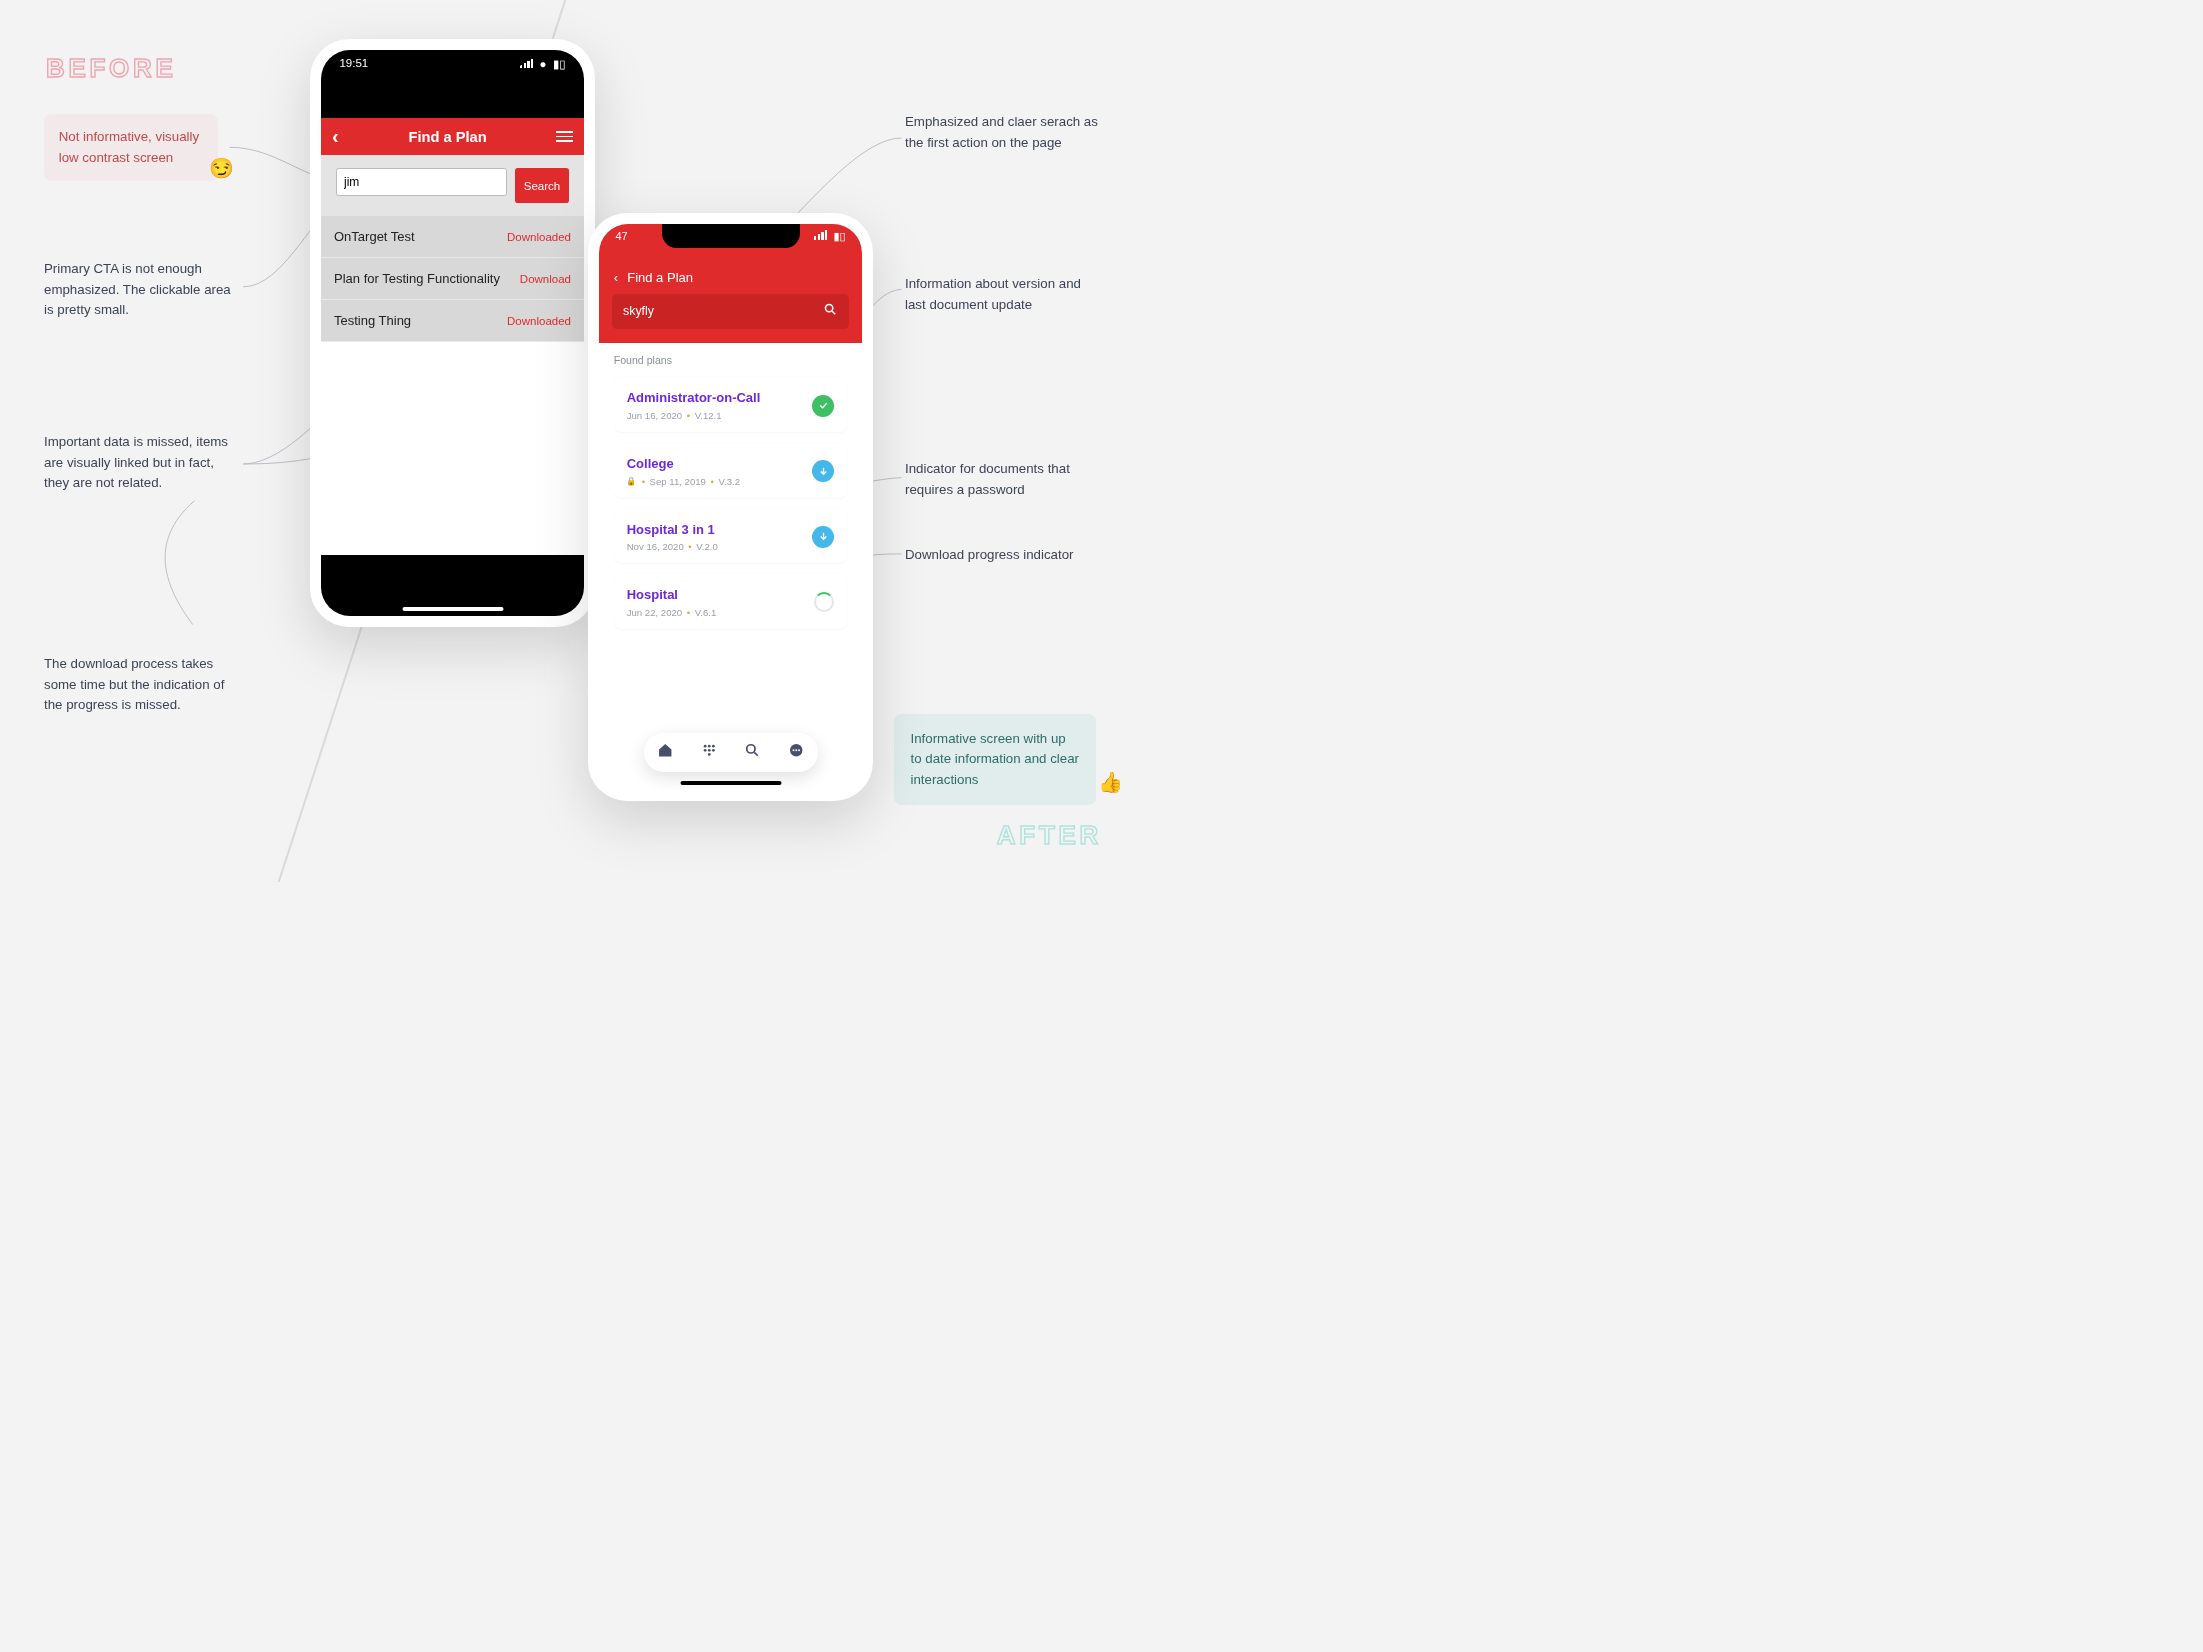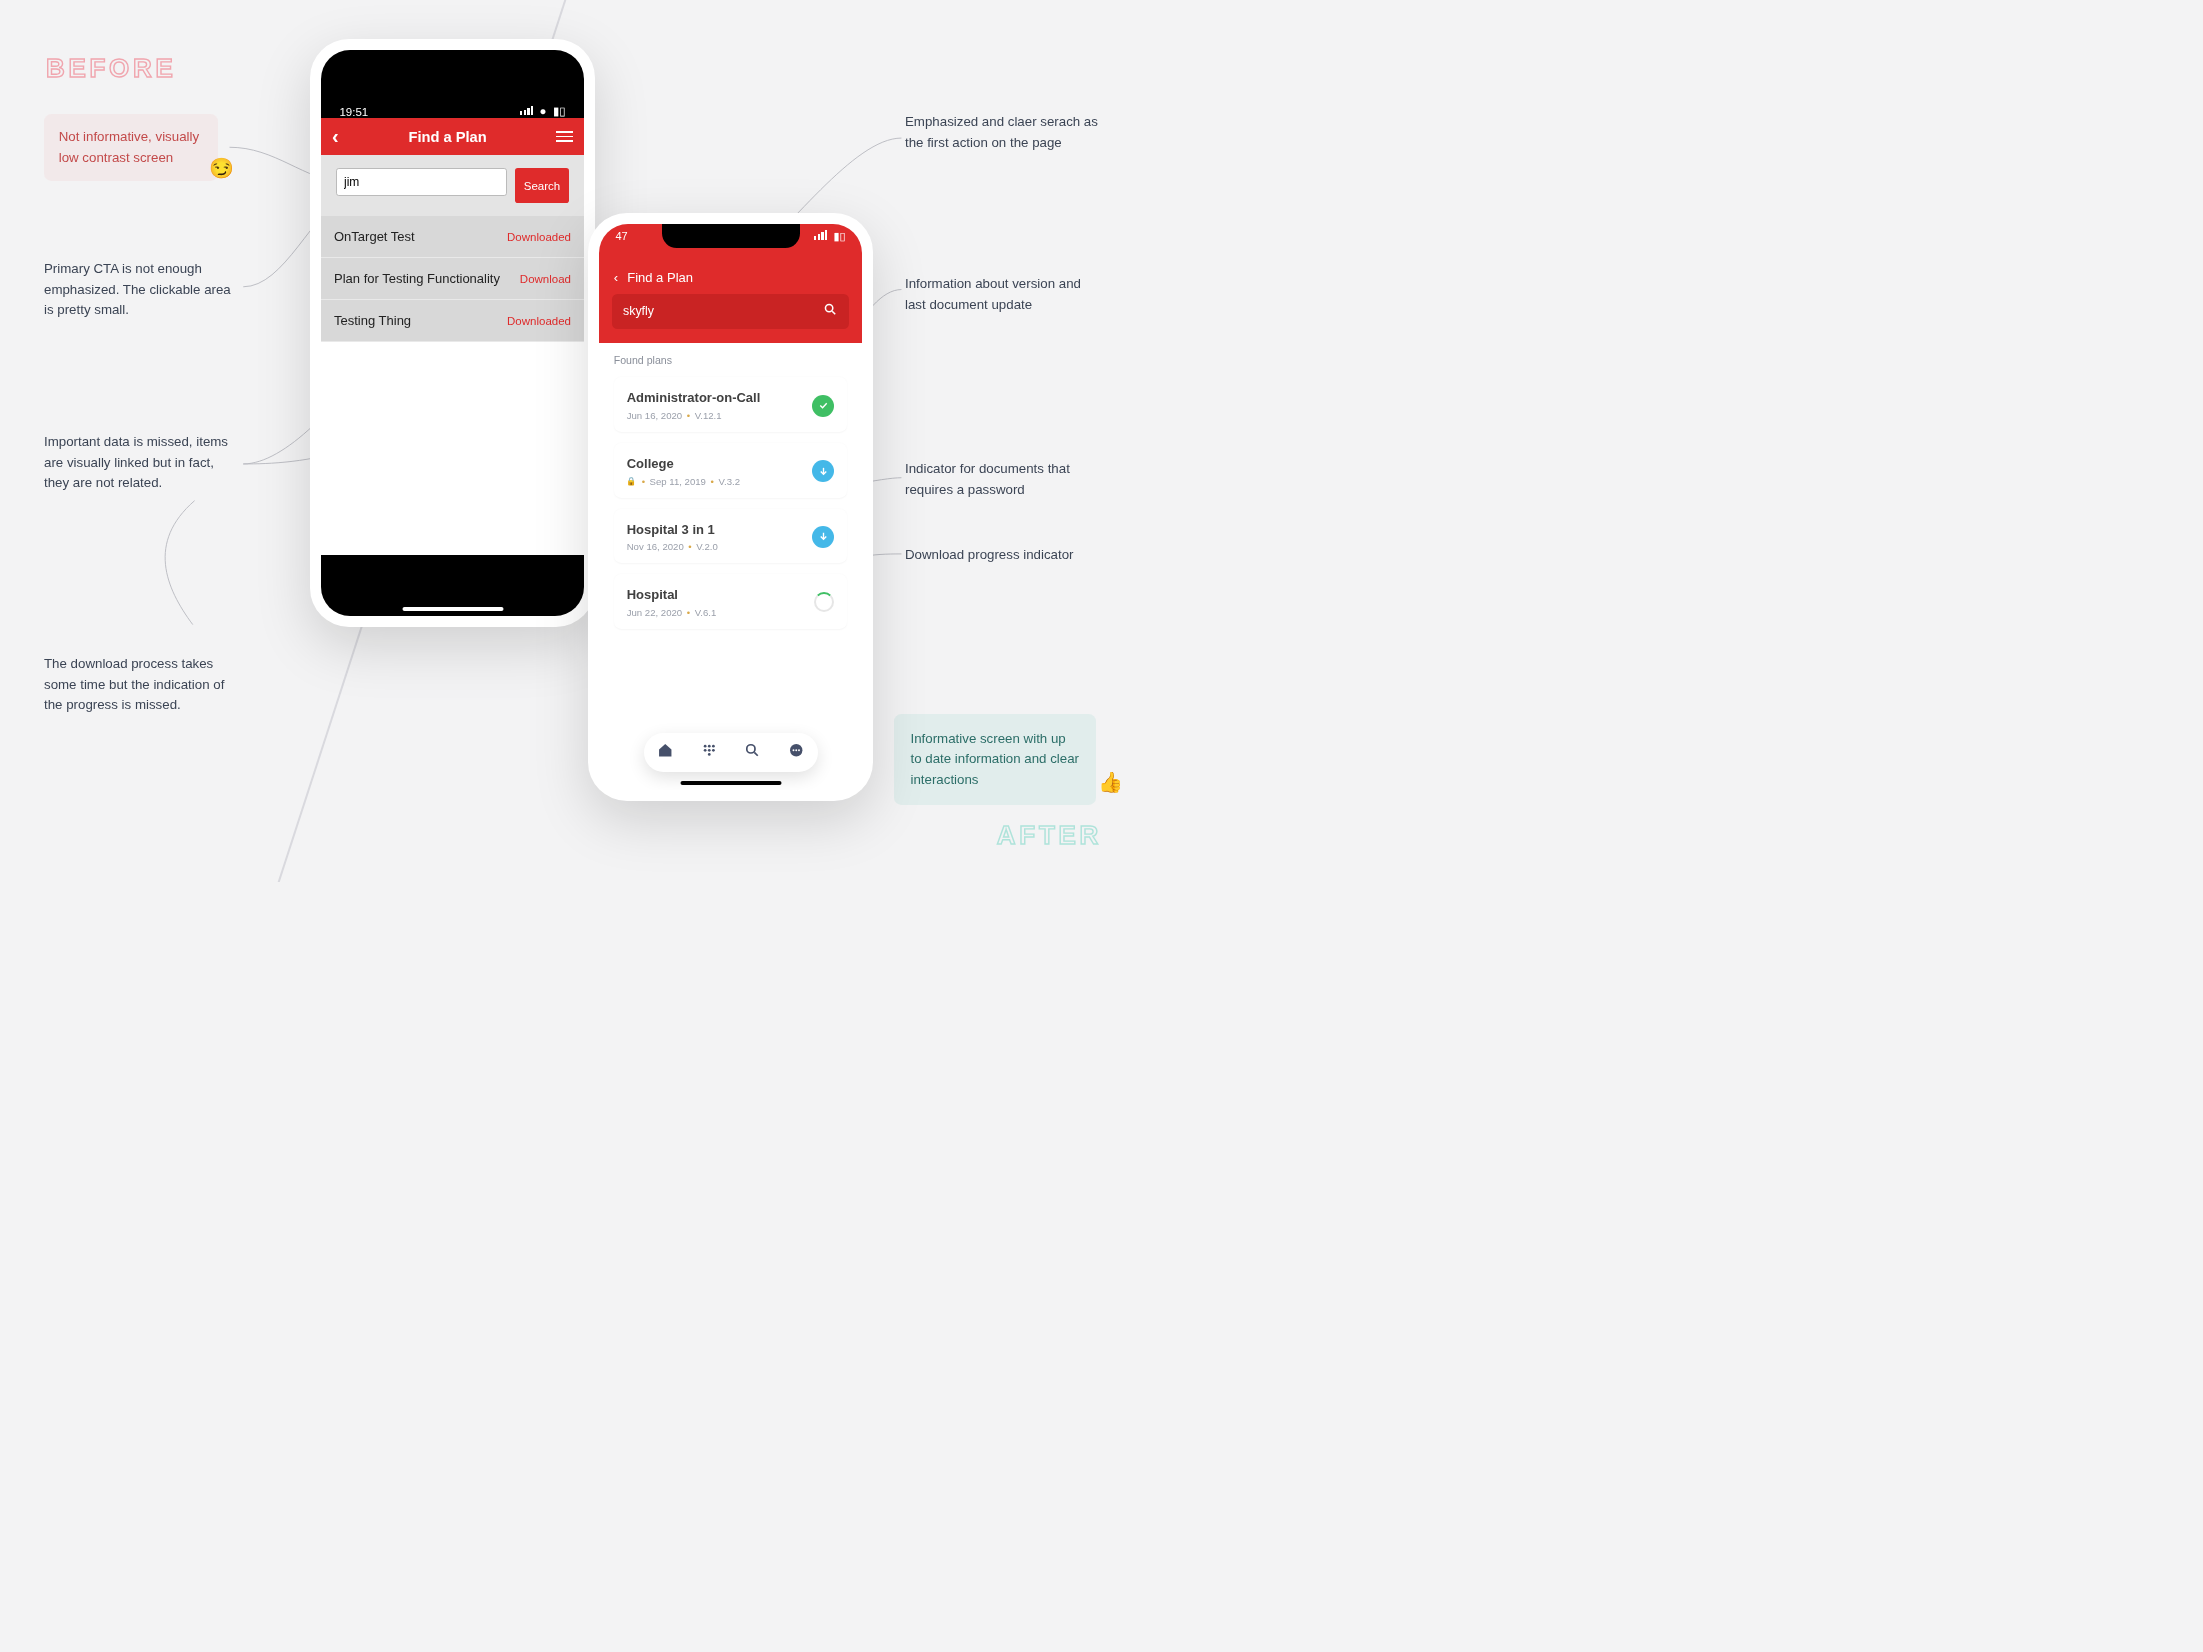--- a/index.html
+++ b/index.html
@@ -82,21 +82,21 @@
     position: absolute; bottom: 5.5px; left: 50%;
     transform: translateX(-50%);
     width: 101px; height: 3.7px;
     background: #000; border-radius: 2.8px;
   }
   
   .phone-before { top: 39px; left: 310px; }
   .pb-status {
     height: 68px; background: #000; color: #fff;
     padding: 7.3px 18.4px 0; font-size: 11.5px;
-    display: flex; justify-content: space-between; align-items: flex-end;
+    display: flex; justify-content: space-between;
   }
   .pb-navbar {
     height: 37px; background: #df2b2b; color: #fff;
     display: flex; align-items: center; justify-content: space-between;
     padding: 0 11px;
   }
   .pb-navbar .title { font-size: 14.7px; font-weight: 600; }
   .pb-back { font-size: 20px; font-weight: 700; }
   .pb-ham span { display:block; width:16.5px; height:1.8px; background:#fff; margin:2.8px 0; }
   .pb-search {
@@ -141,21 +141,21 @@
     flex:1; background:transparent; border:none; color:#fff; font-size:12.4px; outline:none;
   }
   .pa-body { padding:11px 14.7px 83px; }
   .pa-body h6 { font-size:10.6px; color:#8a8f9a; font-weight:500; margin-bottom:11px; }
   .pa-card {
     background:#fff; border-radius:7.3px; padding:13px 13px 11px;
     margin-bottom:11px;
     display:flex; justify-content:space-between; align-items:center;
     box-shadow:0 0.9px 1.8px rgba(0,0,0,.04);
   }
-  .pa-card .t { font-size:13px; font-weight:600; color:#404040; }
+  .pa-card .t { font-size:13px; font-weight:600; color:#6d28d9; }
   .pa-card .meta { font-size:9.6px; color:#9ba0ab; margin-top:4.6px; display:flex; align-items:center; gap:4.6px; }
   .pa-card .dot { color:#d9a94a; }
   .badge { width:22px; height:22px; border-radius:50%; display:flex; align-items:center; justify-content:center; }
   .b-green { background:#3fbf64; color:#fff; }
   .b-blue  { background:#44b8e8; color:#fff; }
   .b-spin  { width:20px; height:20px; border:2.8px solid #e6e6e6; border-top-color:#3fbf64; border-radius:50%; }
   .lock-icon { font-size:8.3px; color:#6a6f7a; }
   .pa-navpill {
     position:absolute; bottom:18.4px; left:50%; transform:translateX(-50%);
     width:174px; height:39px; background:#fff; border-radius:20px;

